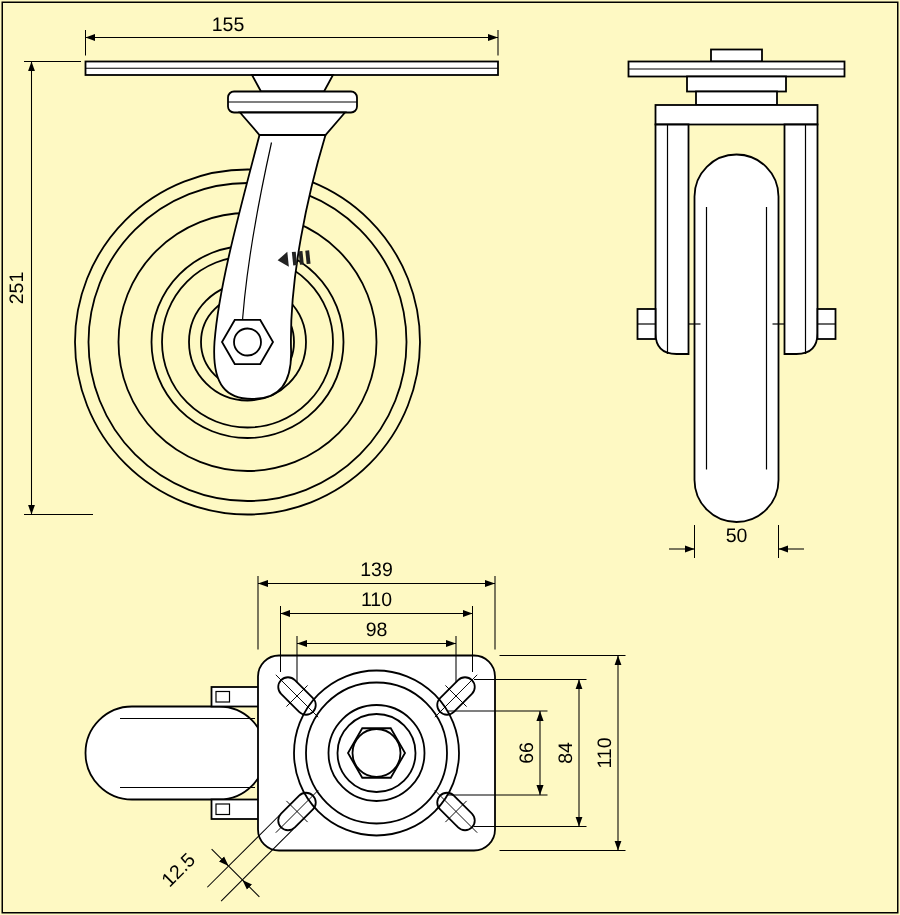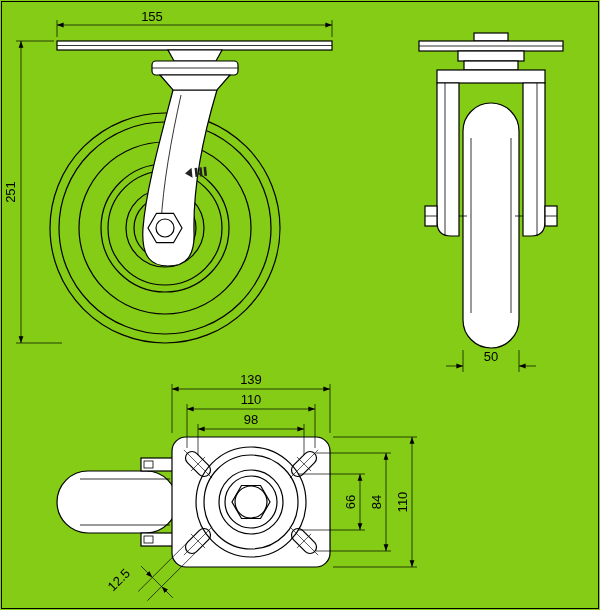--- a/index.html
+++ b/index.html
@@ -1,16 +1,16 @@
 <!DOCTYPE html>
 <html><head>
 <meta charset="utf-8">
 <style>
   html,body{margin:0;padding:0;background:#fff;}
-  .stage{width:600px;height:610px;background:#84cc16;position:relative;overflow:hidden;
+  .stage{width:600px;height:610px;background:#fef9c3;position:relative;overflow:hidden;
          font-family:"Liberation Sans", sans-serif;}
   svg{display:block;}
   text{font-family:"Liberation Sans", sans-serif;font-size:13px;fill:#000;}
 </style>
 </head>
 <body>
 
 <div class="stage">
 <svg width="600" height="610" viewBox="0 0 600 610">
   <defs>

